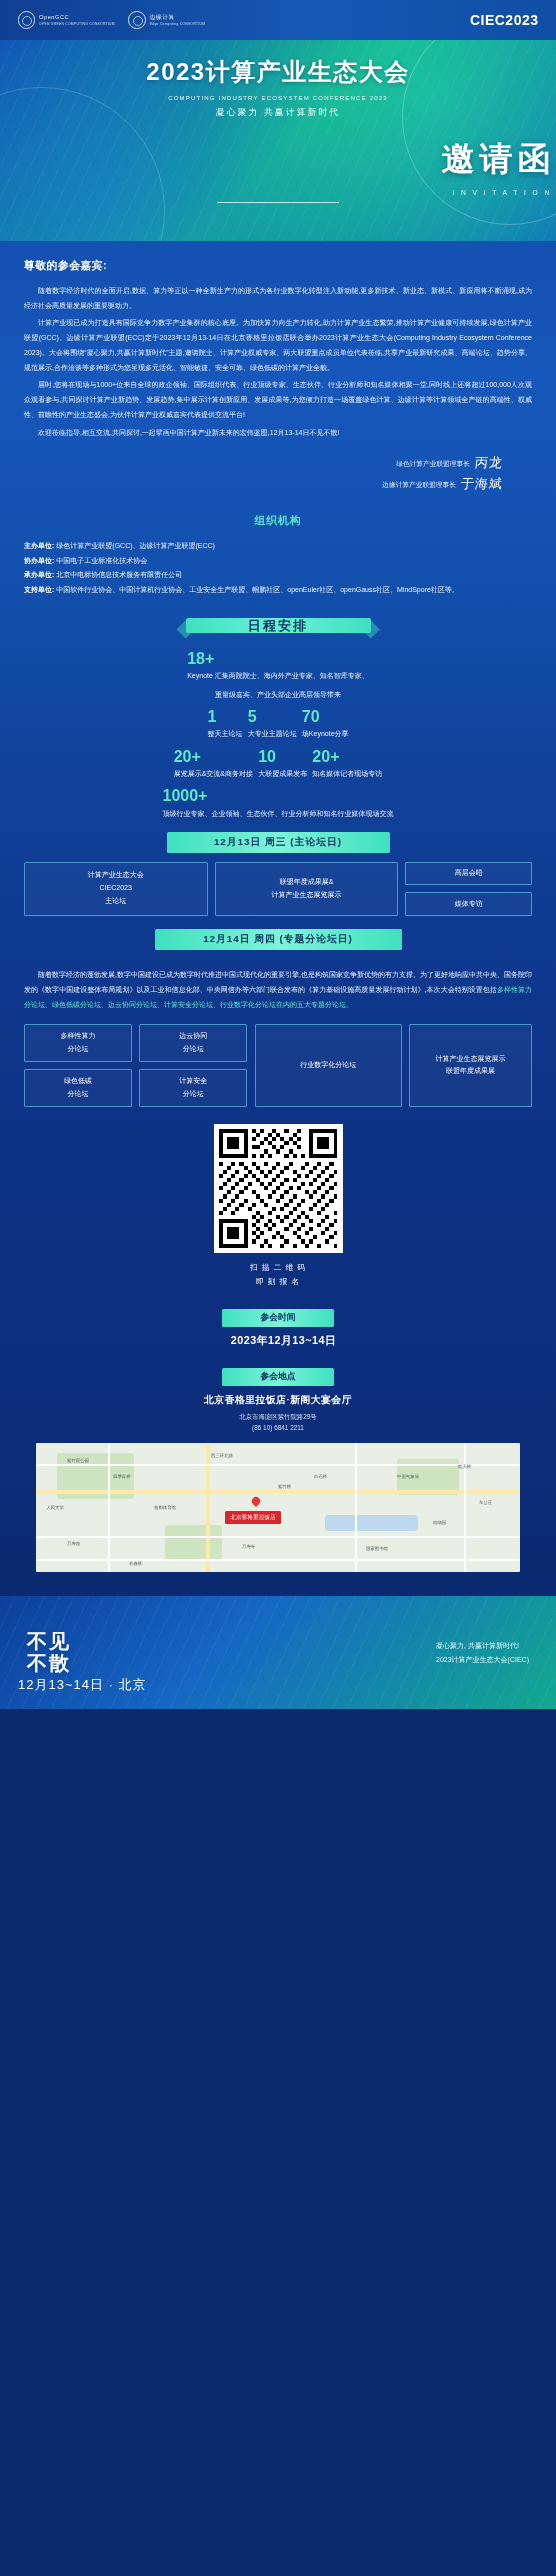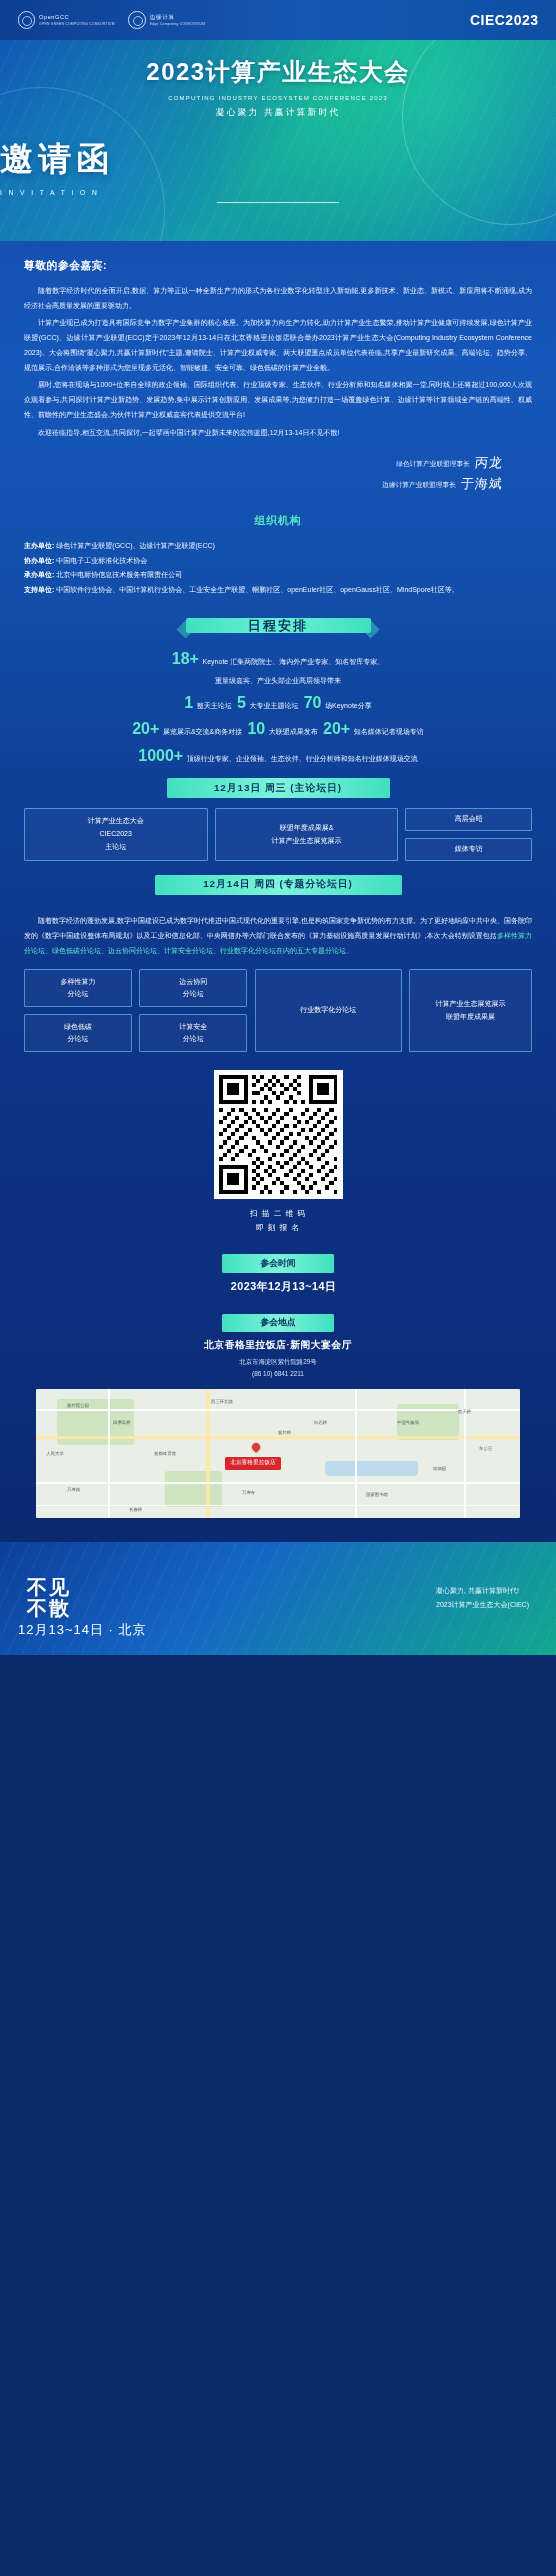--- a/index.html
+++ b/index.html
@@ -86,21 +86,21 @@
   .hero-slogan {
     position: relative;
     text-align: center;
     font-size: 8.8px;
     letter-spacing: 2.1px;
     margin-top: 6.7px;
     color: #ffffff;
   }
   .hero-invite {
     position: relative;
-    text-align: left;
+    text-align: right;
     margin-top: 17.5px;
   }
   .hero-invite .cn {
     font-size: 33px;
     font-weight: bold;
     letter-spacing: 5.2px;
     color: #ffffff;
     text-shadow: 0 1.5px 7.2px rgba(0,50,90,.5);
     font-family: "Liberation Serif", serif;
   }
@@ -207,21 +207,21 @@
   
   .stats { padding: 3.1px 20.6px 0; }
   .stat-row {
     display: flex;
     align-items: baseline;
     justify-content: center;
     gap: 5.2px;
     margin-bottom: 8.2px;
     flex-wrap: wrap;
   }
-  .stat-item { display: flex; align-items: baseline; gap: 3.6px; }
+  .stat-item { display: flex; align-items: baseline; gap: 3.6px; flex-direction: column; }
   .stat-num {
     font-size: 16px;
     font-weight: bold;
     color: #5ee8cb;
     letter-spacing: 0;
   }
   .stat-txt { font-size: 7px; color: #eef5ff; }
 
   
   .day-pill {

